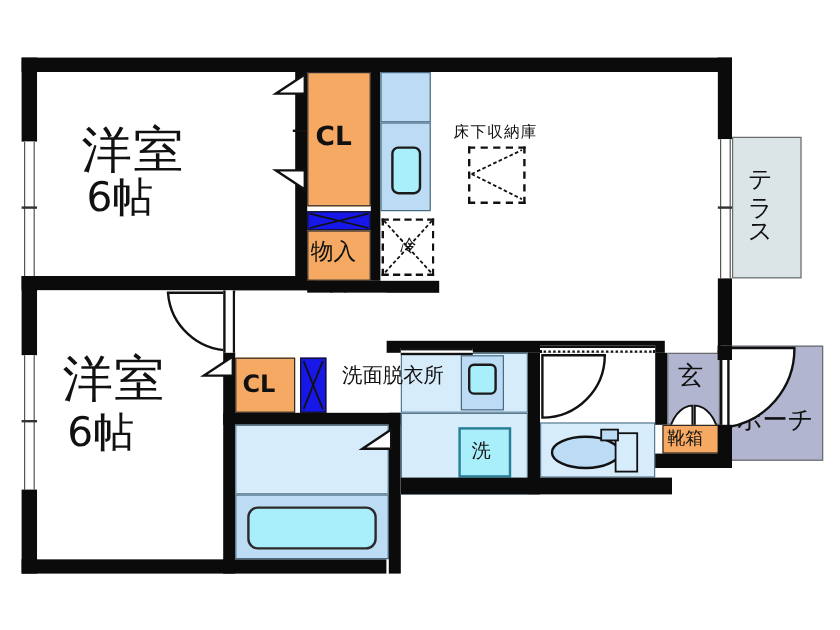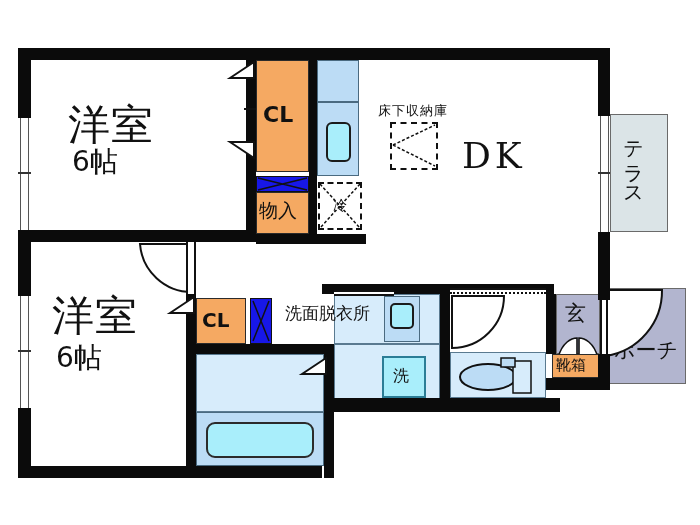--- a/index.html
+++ b/index.html
@@ -4,21 +4,21 @@
 <style>
   html,body{margin:0;padding:0;background:#ffffff;}
   body{width:700px;height:525px;overflow:hidden;font-family:"DejaVu Sans","Liberation Sans",sans-serif;}
   #plan{position:relative;width:700px;height:525px;background:#ffffff;}
   .abs{position:absolute;box-sizing:border-box;}
   
   .wall{background:#0b0b0b;}
   .room{background:#ffffff;}
   .label{position:absolute;color:#111;white-space:nowrap;line-height:1;}
   .lbl-room{font-size:42px;letter-spacing:1px;}
-  .lbl-room-sm{font-size:28px;}
+  .lbl-room-sm{font-size:34px;}
   .lbl-dk{font-family:"DejaVu Serif","Liberation Serif",serif;font-size:36px;letter-spacing:4px;}
   .lbl-dk2{font-family:"DejaVu Serif","Liberation Serif",serif;font-size:32px;letter-spacing:1px;}
   .lbl-small{font-size:15px;font-family:Liberation Serif, serif;}
   .lbl-tiny{font-size:12px;}
   .lbl-cl{font-family:"DejaVu Sans","Liberation Sans",sans-serif;font-weight:bold;font-size:22px;}
   .vert{writing-mode:vertical-rl;text-orientation:upright;}
   .orange{background:#f5a962;border:1px solid #2b2b2b;}
   .blue{background:#1717e8;border:1px solid #111;}
   .lightblue{background:#bcdcf5;border:1px solid #4a6a80;}
   .paleblue{background:#d7ecfb;border:1px solid #5a7a90;}
@@ -98,21 +98,20 @@
   <div class="abs lightblue" style="left:317px;top:102px;width:42px;height:74px;"></div>
   <div class="abs cyan" style="left:326px;top:122px;width:25px;height:40px;border-radius:6px;border:2px solid #1b1b1b;"></div>
 
   <div class="abs dashbox" style="left:318px;top:182px;width:44px;height:48px;"></div>
   <svg class="abs" style="left:318px;top:182px;width:44px;height:48px;">
     <path d="M2 2 L42 46 M42 2 L2 46" stroke="#111" stroke-width="1.5" stroke-dasharray="3 2" fill="none"></path>
   </svg>
   <div class="label lbl-tiny" style="left:333px;top:198px;font-size:14px;">冷</div>
 
   <div class="abs room" style="left:362px;top:60px;width:236px;height:232px;"></div>
-  <div class="label lbl-dk" style="left:462px;top:138px;">DK</div>
 
   <div class="label lbl-tiny" style="left:378px;top:104px;font-size:13px;letter-spacing:1px;">床下収納庫</div>
   <div class="abs dashbox" style="left:390px;top:122px;width:48px;height:48px;"></div>
   <svg class="abs" style="left:390px;top:122px;width:48px;height:48px;">
     <path d="M3 23 L45 3 M3 23 L45 44" stroke="#111" stroke-width="1.5" stroke-dasharray="3 2" fill="none"></path>
   </svg>
 
   <div class="abs wall" style="left:256px;top:234px;width:110px;height:10px;"></div>
   <div class="abs wall" style="left:322px;top:284px;width:232px;height:10px;"></div>
 

